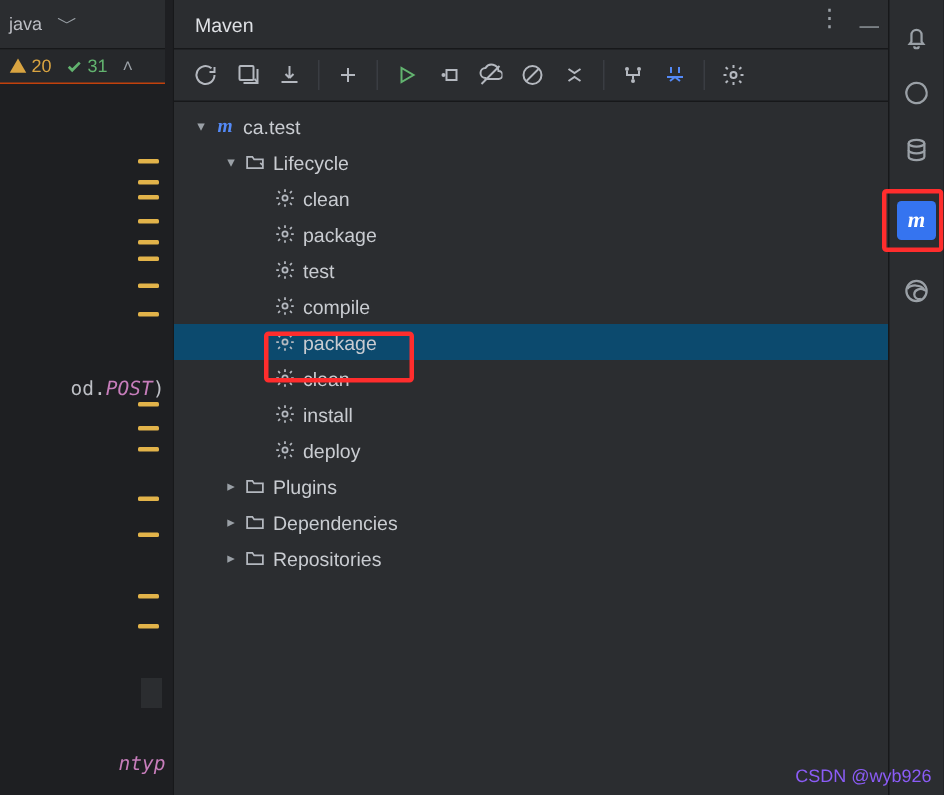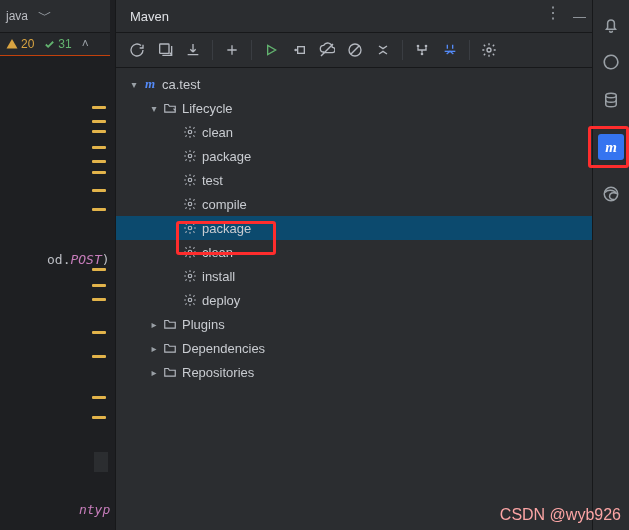--- a/index.html
+++ b/index.html
@@ -93,21 +93,21 @@
     background: #2b2d30; display: flex; flex-direction: column; align-items: center;
     gap: 18px; padding-top: 14px; border-left: 1px solid #17181a;
   }
   .rsb .ic { width: 20px; height: 20px; display: flex; align-items: center; justify-content: center; color: #9aa0a6; }
   .rsb .m-tile {
     width: 26px; height: 26px; background: #3574f0; border-radius: 3px;
     display: flex; align-items: center; justify-content: center; margin-top: 6px;
   }
   .rsb .m-tile span { color: #fff; font-style: italic; font-weight: bold; font-family: Georgia, serif; font-size: 15px;}
   .watermark {
-    position: absolute; right: 8px; bottom: 6px; color: #fca5a5; font-size: 16px;
+    position: absolute; right: 8px; bottom: 6px; color: #8b5cf6; font-size: 12px;
     font-family: Arial, sans-serif;
   }
 </style>
 </head>
 <body>
 
 <div class="editor-strip">
   <div class="editor-tab-bar">
     <span class="tab-ext">java</span>
     <span class="tab-chev">﹀</span>

